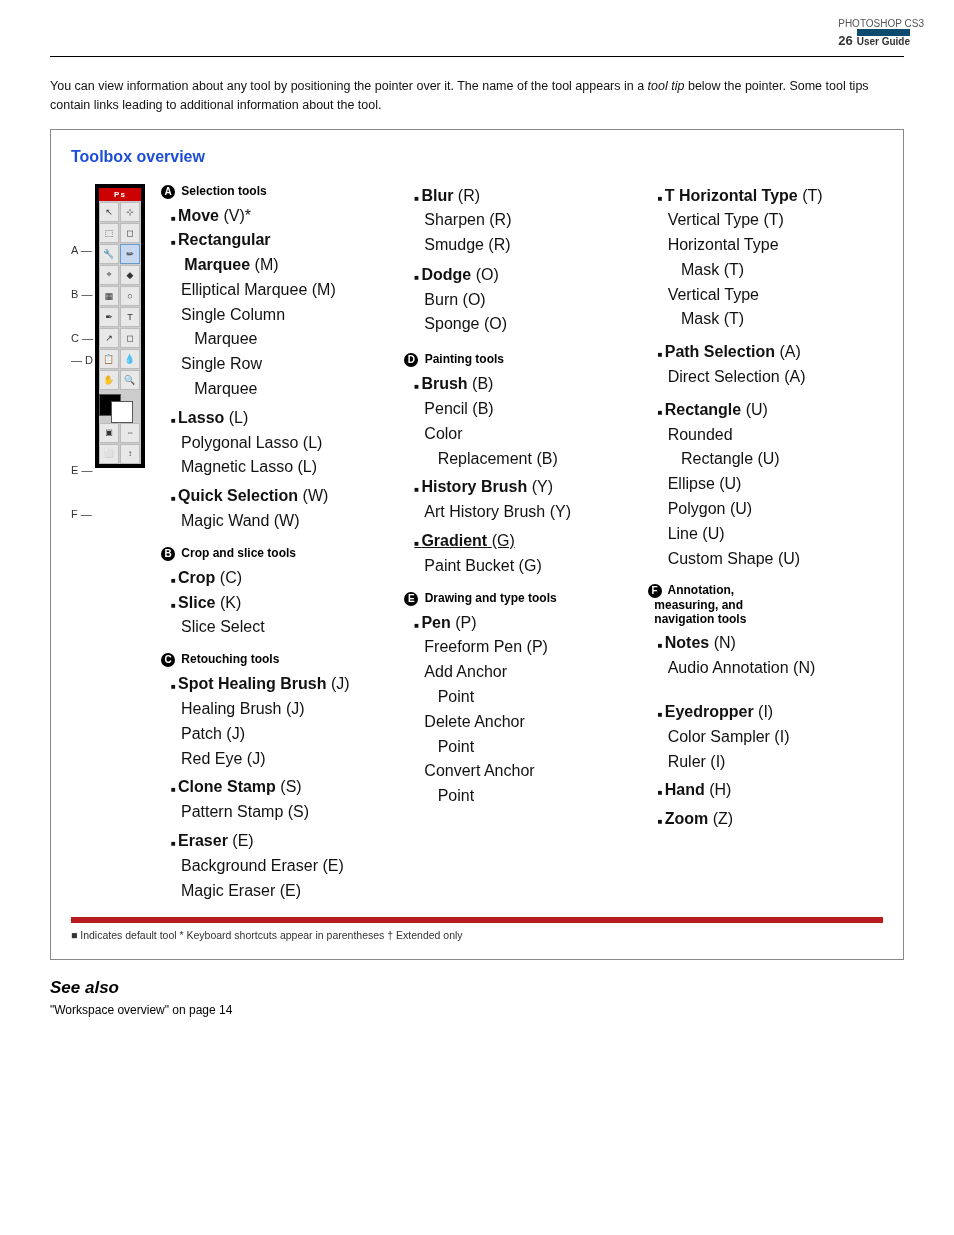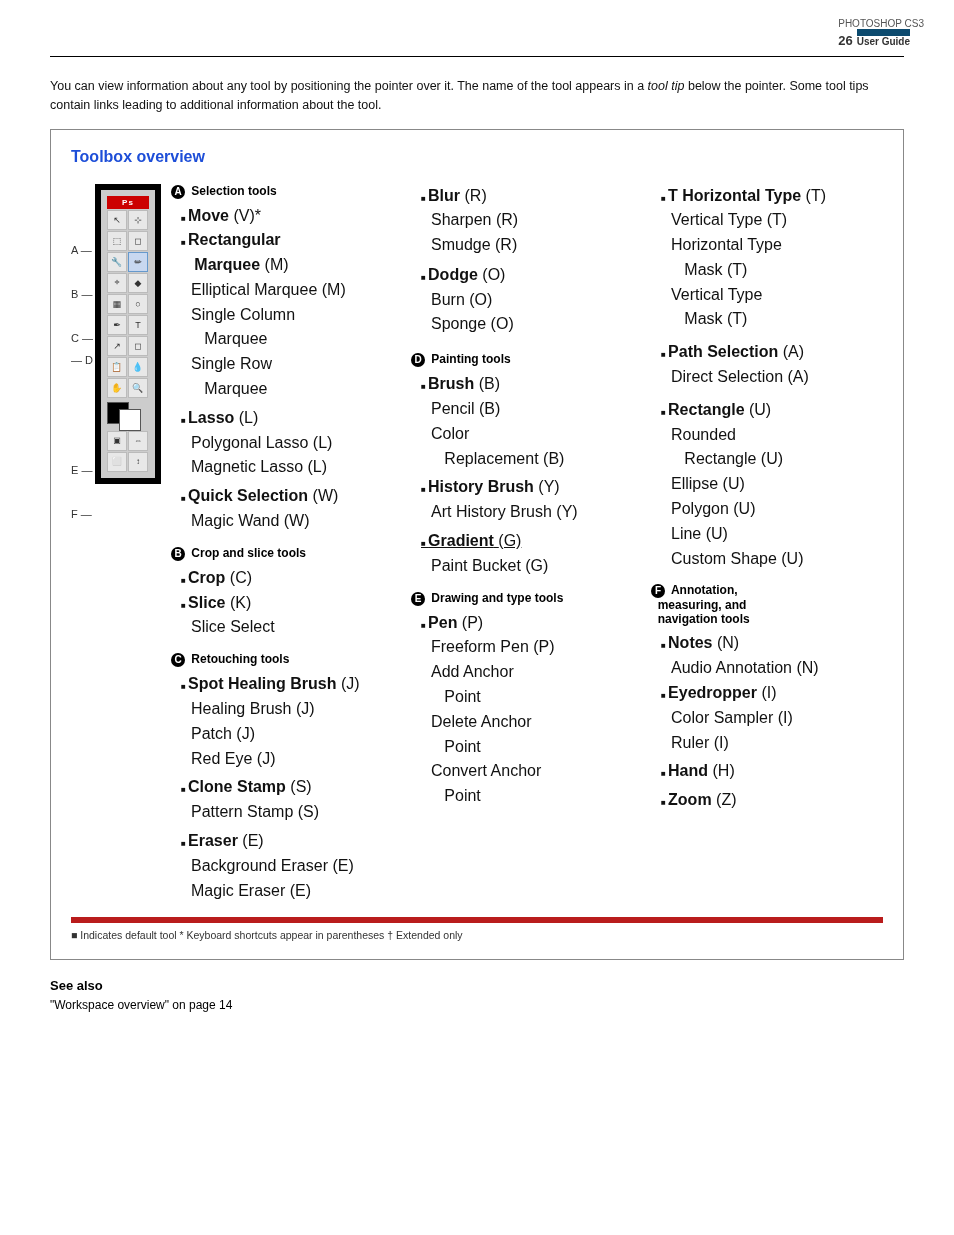--- a/index.html
+++ b/index.html
@@ -170,22 +170,23 @@
       padding-top: 6px;
       border-top: 6px solid #b91c1c;
       font-size: 10.5px;
       color: #333;
     }
     .see-also {
       padding: 18px 50px 0 50px;
     }
     .see-also-title {
       font-weight: bold;
-      font-size: 13px;
+      font-size: 17px;
       margin-bottom: 5px;
+      font-style: italic;
     }
     .see-also-link {
       font-size: 12px;
       color: #000;
     }
     .divider-line {
       height: 1px;
       background: #000;
       margin: 0 50px;
     }
@@ -226,21 +227,21 @@
           <div style="height:22px;display:flex;align-items:center;">— D</div>
           <div style="height:22px;"></div>
           <div style="height:22px;"></div>
           <div style="height:22px;"></div>
           <div style="height:22px;"></div>
           <div class="toolbar-label-item">E —</div>
           <div style="height:22px;"></div>
           <div class="toolbar-label-item">F —</div>
         </div>
 
-        <div class="toolbar-strip" style="padding:6px; display:flex; flex-direction:column; gap:1px; background:#ccc; border:6px solid #000000;">
+        <div class="toolbar-strip" style="padding:0; display:flex; flex-direction:column; gap:1px; background:#ccc; border:4px solid #000000;">
 
           <div style="background:#c00; color:#fff; font-size:8px; font-weight:bold; text-align:center; padding:2px 0; letter-spacing:1px;">Ps</div>
 
           <div style="display:flex; gap:1px;">
             <div class="toolbar-icon">↖</div>
             <div class="toolbar-icon">⊹</div>
           </div>
           <div style="display:flex; gap:1px;">
             <div class="toolbar-icon">⬚</div>
             <div class="toolbar-icon">◻</div>
@@ -446,21 +447,21 @@
         <div class="tool-item sub">Custom Shape  (U)</div>
 
         <div class="section-header" style="margin-top:12px;">
           <span class="letter">F</span>
           <span>Annotation,<br>&nbsp;&nbsp;measuring, and<br>&nbsp;&nbsp;navigation tools</span>
         </div>
         <div class="tool-item default">
           <span class="tool-name">Notes</span> <span class="key">(N)</span>
         </div>
         <div class="tool-item sub">Audio Annotation  (N)</div>
-        <div class="tool-item default" style="margin-top:0;">
+        <div class="tool-item default" style="margin-top:19px;">
           <span class="tool-name">Eyedropper</span> <span class="key">(I)</span>
         </div>
         <div class="tool-item sub">Color Sampler  (I)</div>
         <div class="tool-item sub">Ruler  (I)</div>
         <div class="tool-item default" style="margin-top:4px;">
           <span class="tool-name">Hand</span> <span class="key">(H)</span>
         </div>
         <div class="tool-item default" style="margin-top:4px;">
           <span class="tool-name">Zoom</span> <span class="key">(Z)</span>
         </div>

